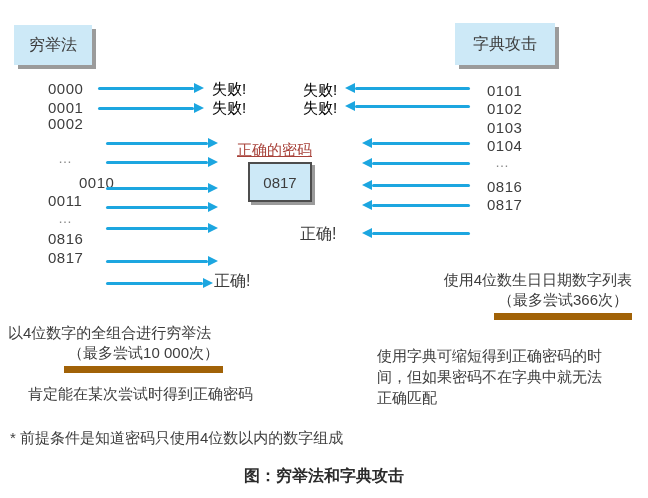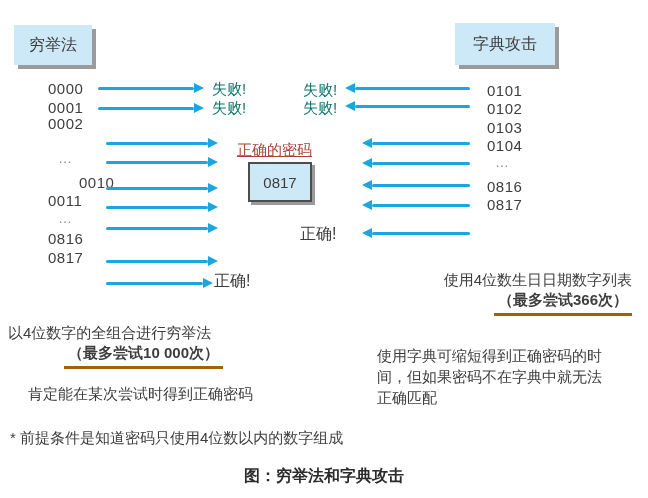--- a/index.html
+++ b/index.html
@@ -7,28 +7,28 @@
          font-family:"Liberation Sans","DejaVu Sans",sans-serif;color:#3d3d3d;}
   .label-box{position:absolute;background:#cde9f7;box-shadow:4px 4px 0 #9b9b9b;
              display:flex;align-items:center;justify-content:center;font-size:16px;color:#3d3d3d;}
   .num{position:absolute;font-size:15px;color:#3d3d3d;letter-spacing:0.5px;}
   .dots{color:#8a8a8a;letter-spacing:2px;font-size:14px;}
   .arrow{position:absolute;height:3px;background:#1ca6e0;border-radius:2px;}
   .arrow.r::after{content:"";position:absolute;right:-10px;top:-4px;width:0;height:0;
                   border-left:10px solid #1ca6e0;border-top:5px solid transparent;border-bottom:5px solid transparent;}
   .arrow.l::before{content:"";position:absolute;left:-10px;top:-4px;width:0;height:0;
                   border-right:10px solid #1ca6e0;border-top:5px solid transparent;border-bottom:5px solid transparent;}
-  .fail{position:absolute;font-size:15px;color:#0f766e;}
+  .fail{position:absolute;font-size:15px;color:#000000;}
   .ok{position:absolute;font-size:16px;color:#3d3d3d;}
   .pwlabel{position:absolute;font-size:15px;color:#a8423a;}
   .pwbox{position:absolute;background:#cde9f7;border:2px solid #4d4d4d;box-shadow:3px 3px 0 #9b9b9b;
          display:flex;align-items:center;justify-content:center;font-size:15px;color:#3d3d3d;}
   .note{position:absolute;font-size:15px;line-height:20px;color:#3d3d3d;}
   .note .center{text-align:right;}
-  .u{display:inline-block;border-bottom:3px solid #a16207;padding:0 4px 3px 4px;font-weight:bold;}
+  .u{display:inline-block;border-bottom:7px solid #a16207;padding:0 4px 3px 4px;}
   .para{position:absolute;font-size:15px;line-height:21px;color:#3d3d3d;}
   .footnote{position:absolute;font-size:15px;color:#3d3d3d;}
   .caption{position:absolute;left:0;top:466px;width:648px;text-align:center;
            font-size:16px;font-weight:bold;color:#2b2b2b;}
 </style>
 </head>
 <body>
 
 <div class="stage">
 

